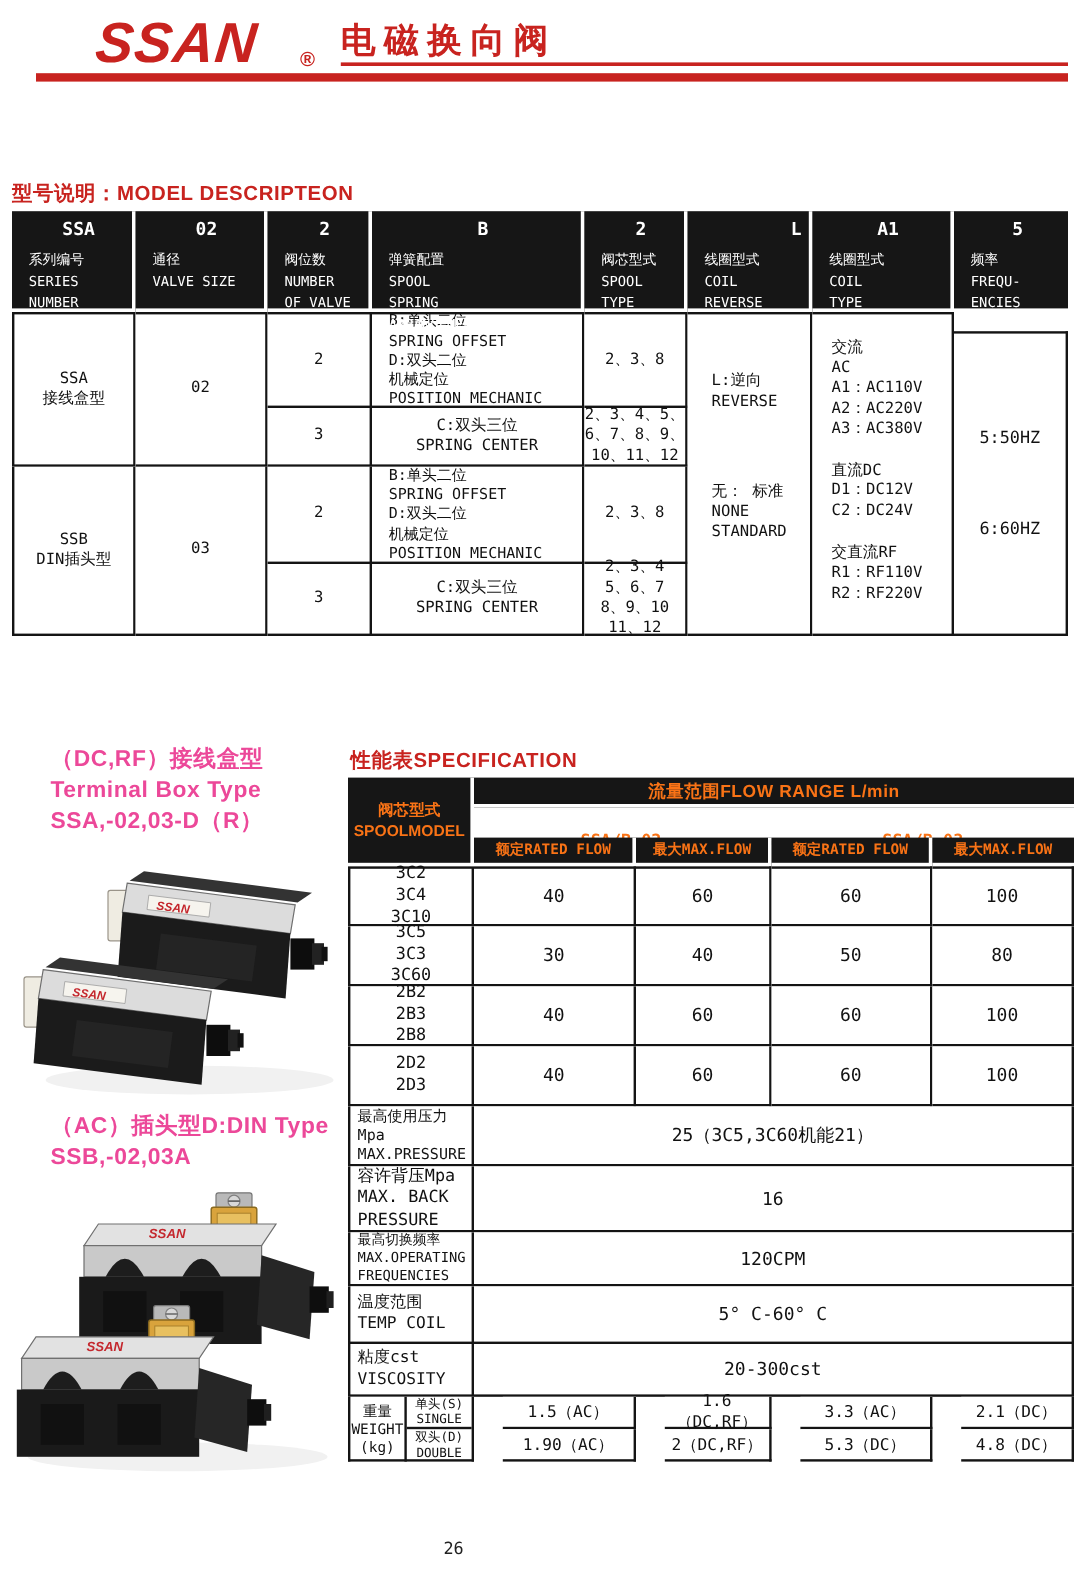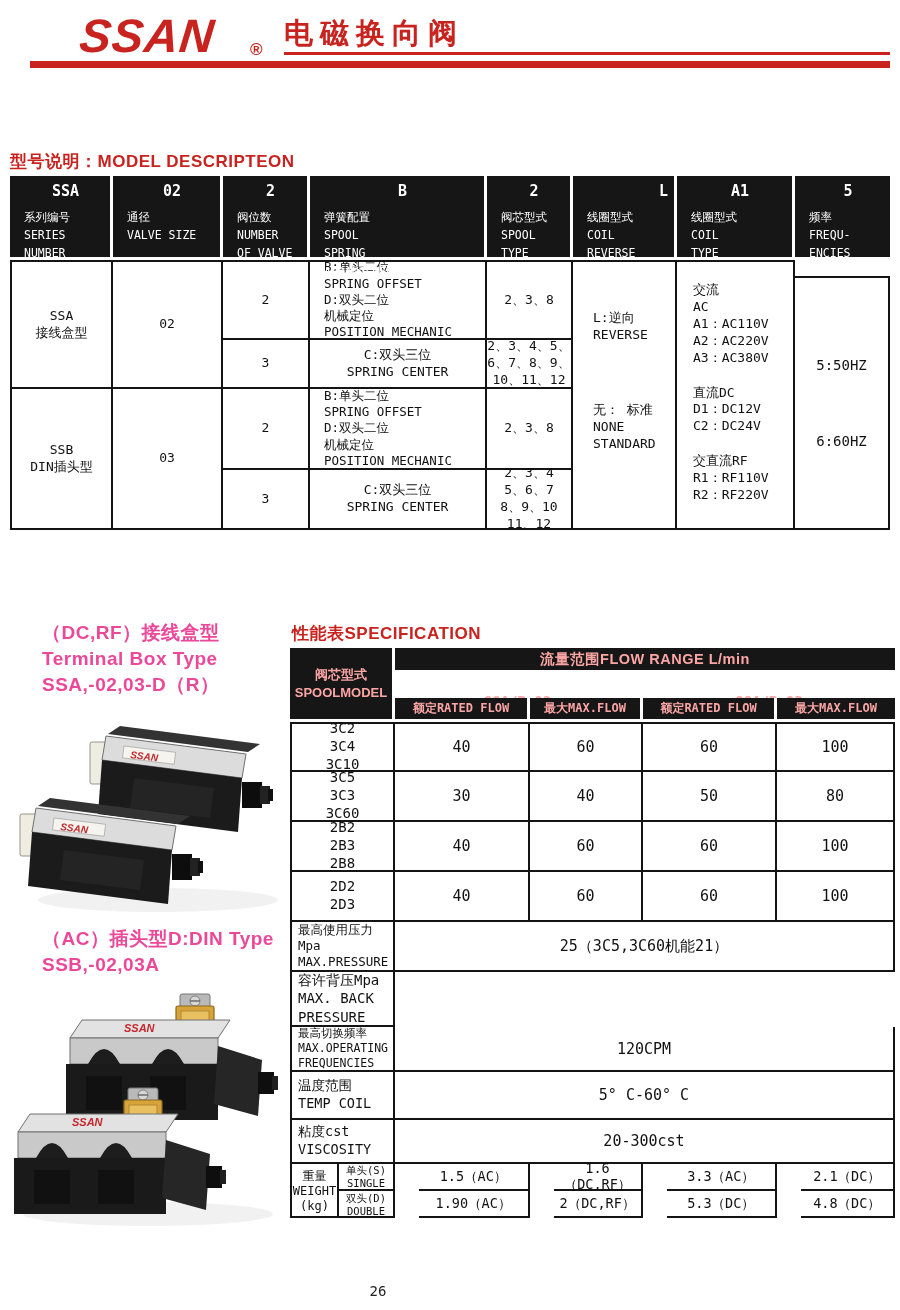--- a/index.html
+++ b/index.html
@@ -43,21 +43,21 @@
   .mb.freqs{ gap:58px; font-size:14px;margin-top:16px; }
 
   
   .prod-label{ font-size:19px; font-weight:bold; line-height:1.38; color:#ec4899; letter-spacing:.5px; }
   .prod-photo{ background:#fff; }
 
   
   .spec-table{ left:290px; top:648px; width:605px; display:grid;
     grid-template-columns:105px 135px 113px 134px 118px;
     grid-template-rows:25px 25px 24px 50px 50px 50px 50px 50px 55px 45px 48px 44px 27px 27px; }
-  .sh{ background:var(--hdr); color:#fca5a5; display:flex; align-items:center; justify-content:center;
+  .sh{ background:var(--hdr); color:#f97316; display:flex; align-items:center; justify-content:center;
        text-align:center; font-weight:bold; border-right:3px solid #fff; border-bottom:3px solid #fff; }
   .sh.nbr{ border-right:none; }
   .sh.spool{ grid-column:1; grid-row:1 / span 3; font-size:13px; line-height:1.35; }
   .sh.flowhdr{ grid-column:2 / span 4; grid-row:1; font-size:14.5px; letter-spacing:.5px; }
   .sh.grp{ grid-row:2; font-size:14px; font-family:"DejaVu Sans Mono", monospace;margin-top:28px; }
   .sh.sub{ grid-row:3; font-size:12px; font-weight:bold; font-family:"DejaVu Sans Mono", monospace; }
   .sb{ background:#fff; border-right:2px solid var(--ink); border-bottom:2px solid var(--ink);
        display:flex; align-items:center; justify-content:center; text-align:center;
        font-family:"DejaVu Sans Mono", monospace; font-size:15px; }
   .sb.modelcell{ font-size:14px; line-height:1.28; }
@@ -312,20 +312,21 @@
     <div class="sb" style="grid-column:5; grid-row:7">100</div>
 
     <div class="sb bl speclabel pl" style="grid-column:1; grid-row:8">最高使用压力
    Mpa
 MAX.PRESSURE</div>
     <div class="sb" style="grid-column:2 / span 4; grid-row:8">25（3C5,3C60机能21）</div>
 
     <div class="sb bl speclabel pl" style="grid-column:1; grid-row:9; font-size:14px;">容许背压Mpa
 MAX. BACK
 PRESSURE</div>
+    <div class="sb" style="grid-column:2 / span 4; grid-row:9">16</div>
 
     <div class="sb bl speclabel pl" style="grid-column:1; grid-row:10; font-size:11.5px;">最高切换频率
 MAX.OPERATING
 FREQUENCIES</div>
     <div class="sb" style="grid-column:2 / span 4; grid-row:10">120CPM</div>
 
     <div class="sb bl speclabel pl" style="grid-column:1; grid-row:11; font-size:13.5px;">温度范围
 TEMP COIL</div>
     <div class="sb" style="grid-column:2 / span 4; grid-row:11">5° C-60° C</div>
 

